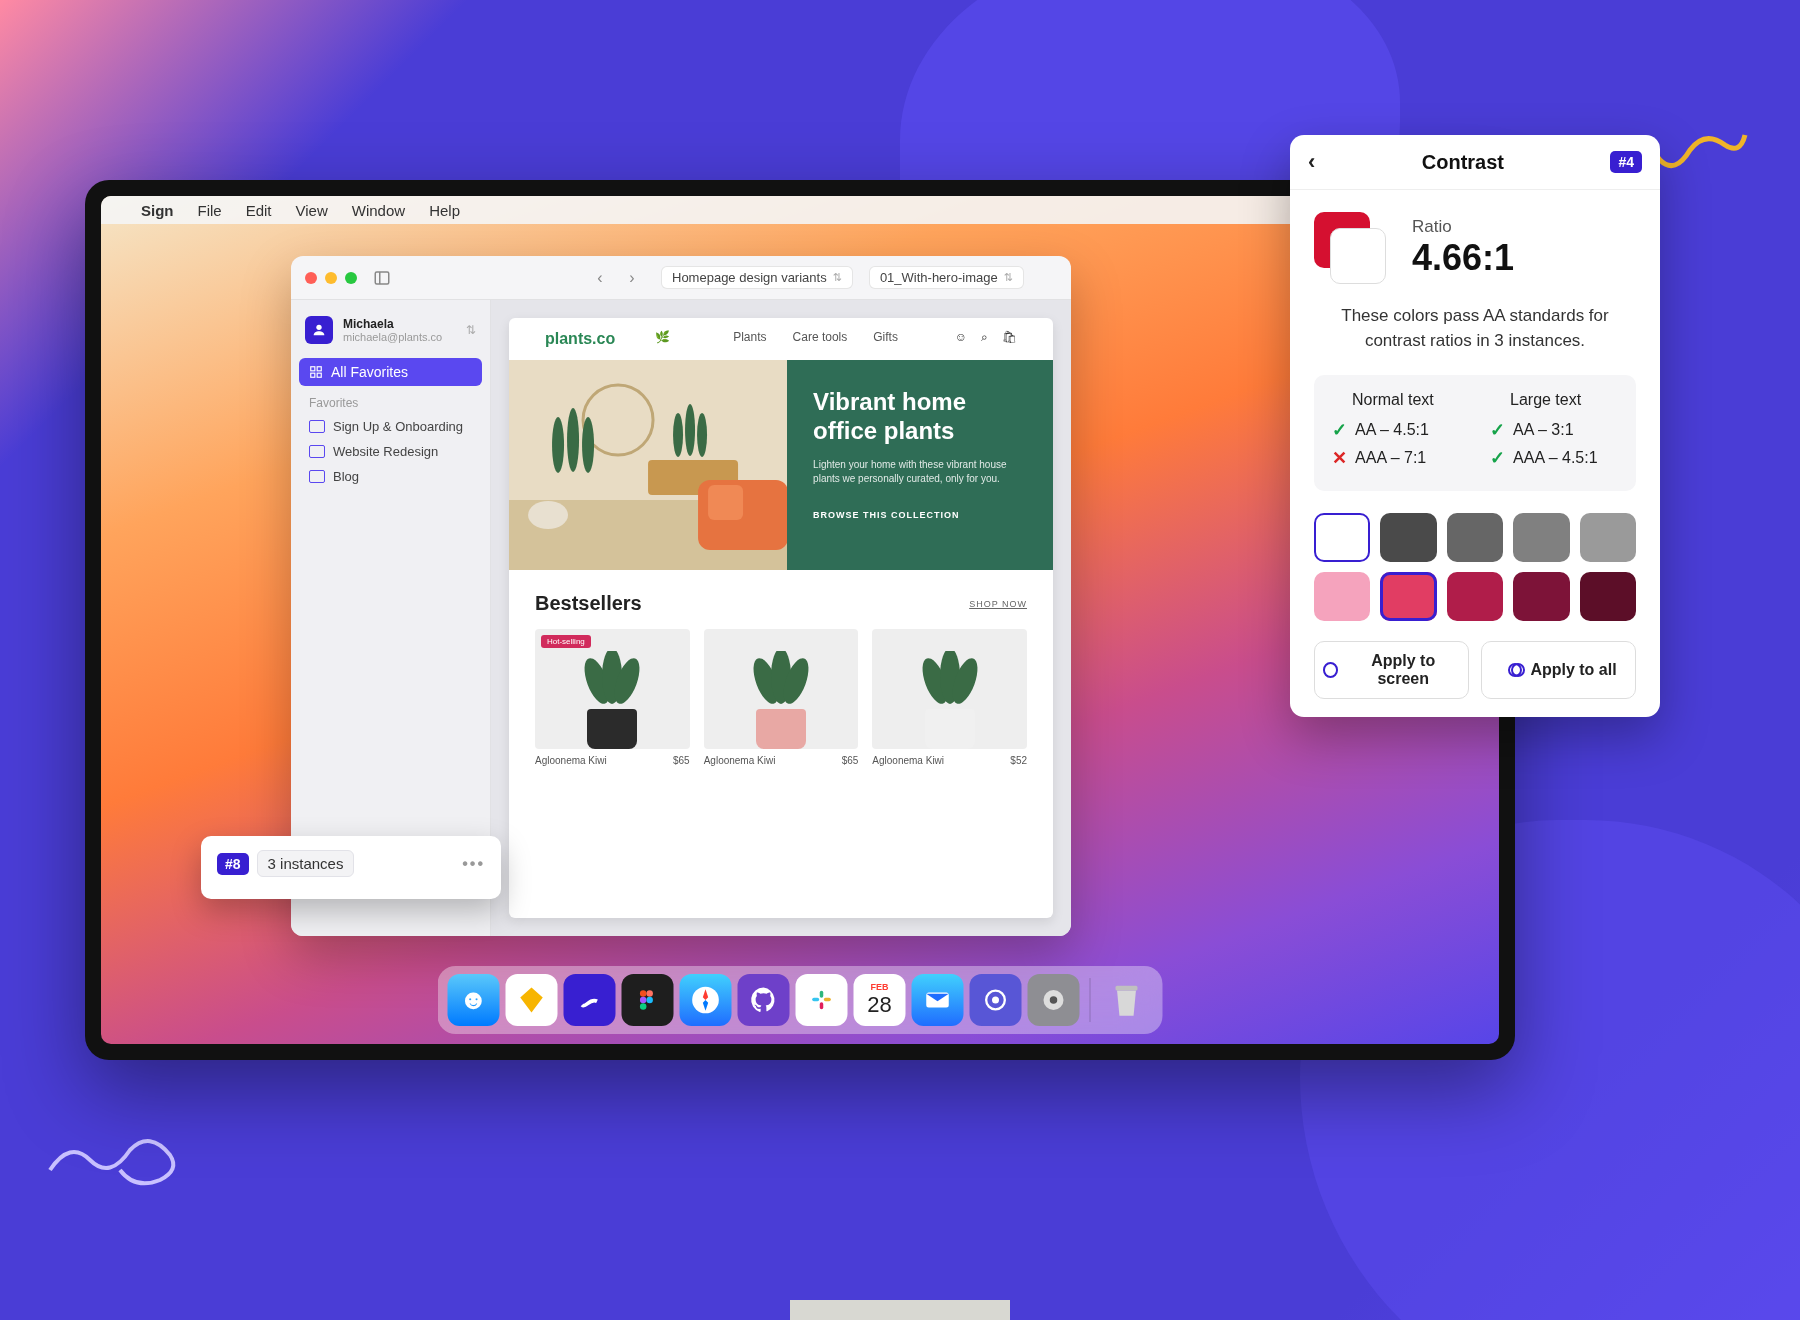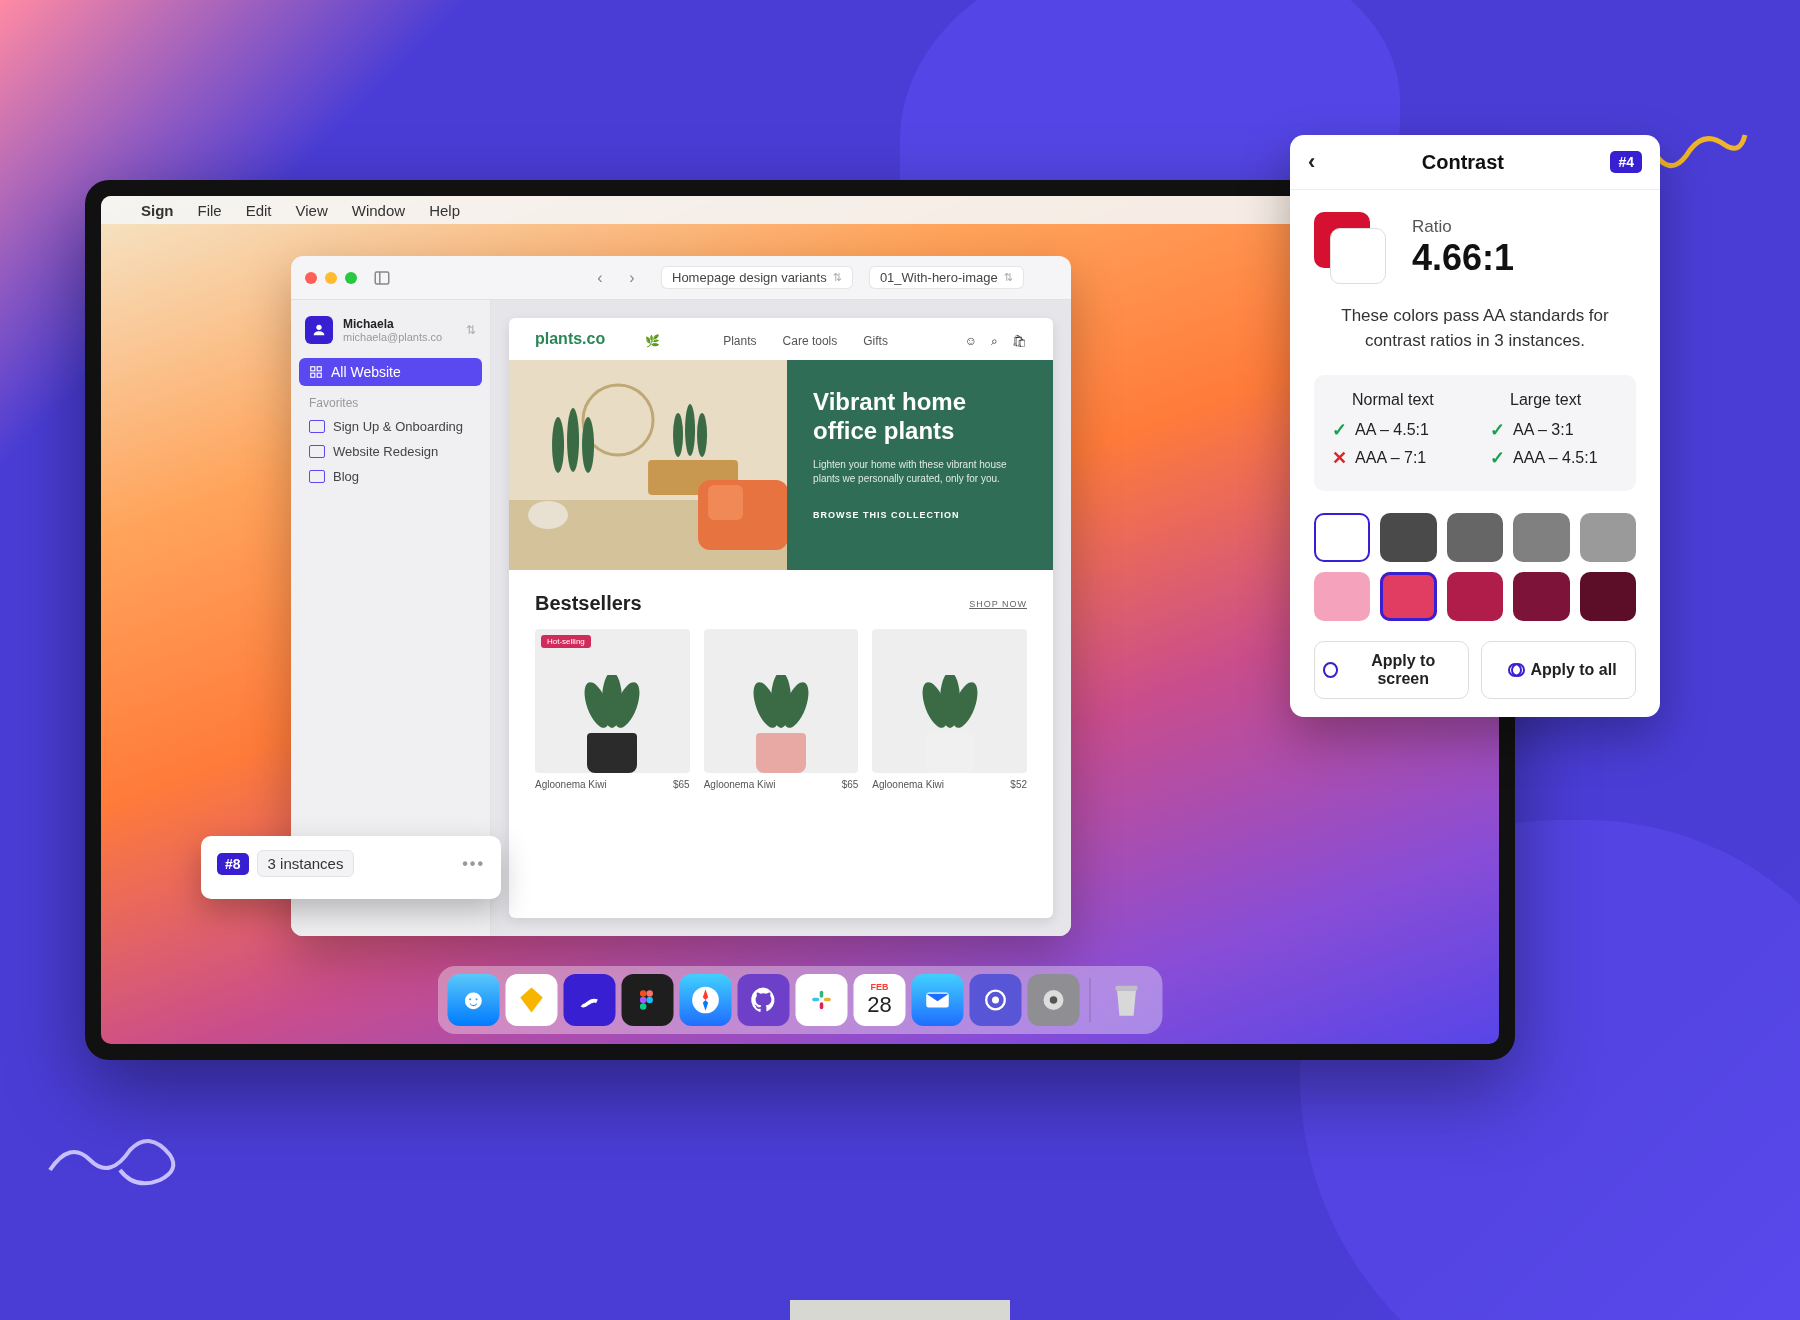--- a/index.html
+++ b/index.html
@@ -44,37 +44,37 @@
 .profile .chev { color:#aaa; font-size:12px; }
 .side-section { margin-top:8px; }
 .side-all { display:flex; align-items:center; gap:8px; background:#5a48f0; color:#fff; border-radius:6px; padding:6px 10px; font-size:14px; font-weight:500; }
 .side-label { font-size:12px; color:#999; padding:10px 10px 4px; }
 .side-item { display:flex; align-items:center; gap:8px; padding:5px 10px; font-size:13px; color:#5a48f0; }
 .side-item .folder { width:16px; height:13px; border:1.5px solid #5a48f0; border-radius:2px; position:relative; }
 .side-item .txt { color:#444; }
 
 .canvas { flex:1; background:#e5e5ea; padding: 18px; overflow:hidden; }
 .artboard { background:#fff; border-radius:6px; box-shadow: 0 4px 12px rgba(0,0,0,.1); width:100%; height:100%; overflow:hidden; }
-.site-header { display:flex; align-items:flex-end; padding: 12px 26px; gap: 40px; font-size:12px; }
+.site-header { display:flex; align-items:flex-start; padding: 12px 36px; gap: 40px; font-size:12px; }
 .site-logo { font-weight:700; color:#2a8755; font-size:16px; }
 .site-nav { display:flex; gap:26px; color:#555; margin-left:23px; }
 .site-icons { margin-left:auto; display:flex; gap:14px; color:#333; }
 .hero { display:flex; height: 210px; }
 .hero-img { flex: 1.3; background: linear-gradient(100deg, #e8dcc4 0%, #d4c29a 45%, #e67340 100%); position:relative; overflow:hidden; }
 .hero-text { flex:1; background:#2f6d56; color:#fff; padding: 28px 26px; }
 .hero-text h2 { font-size:24px; font-weight:700; line-height:1.2; margin-bottom:12px; }
 .hero-text .sub { font-size:10px; opacity:.85; line-height:1.4; margin-bottom:24px; }
 .hero-text .cta { font-size:9px; letter-spacing:1px; text-transform:uppercase; font-weight:600; }
 .bestsellers { padding: 22px 26px; }
 .bs-head { display:flex; align-items:center; justify-content:space-between; margin-bottom:14px; }
 .bs-head h3 { font-size:20px; font-weight:700; color:#222; }
 .bs-head .shop { font-size:9px; letter-spacing:1px; color:#666; text-decoration:underline; }
 .bs-grid { display:flex; gap:14px; }
 .bs-item { flex:1; }
-.bs-img { width:100%; height:144px; background:#eee; border-radius:4px; position:relative; display:flex; align-items:flex-end; justify-content:center; overflow:hidden; }
+.bs-img { width:100%; height:120px; background:#eee; border-radius:4px; position:relative; display:flex; align-items:flex-end; justify-content:center; overflow:hidden; }
 .bs-img .pot { width:50px; height:40px; border-radius: 4px 4px 8px 8px; position:relative; }
 .bs-img .plant-leaf { position:absolute; bottom:38px; }
 .badge-hot { position:absolute; top:6px; left:6px; background:#d12b5c; color:#fff; font-size:8px; padding:2px 6px; border-radius:3px; }
 .bs-meta { display:flex; justify-content:space-between; font-size:10px; color:#555; margin-top:6px; }
 
 
 .issue-card { position:absolute; left: 100px; top: 640px; width: 300px; background:#fff; border-radius:10px; padding:14px 16px; box-shadow: 0 12px 30px rgba(0,0,0,.25); }
 .issue-head { display:flex; align-items:center; gap:8px; margin-bottom:8px; }
 .issue-badge { background:#381fd1; color:#fff; font-weight:700; font-size:14px; padding:3px 8px; border-radius:5px; }
 .issue-count { background:#f3f3f5; border:1px solid #e2e2e8; padding:4px 10px; border-radius:6px; font-size:15px; color:#333; }
@@ -190,21 +190,21 @@
             <span class="chev">⇅</span>
           </div>
           <div class="side-section">
             <div class="side-all">
               <svg width="14" height="14" viewBox="0 0 24 24" fill="none" stroke="#fff" stroke-width="2">
                   <rect x="3" y="3" width="7" height="7"></rect>
                   <rect x="14" y="3" width="7" height="7"></rect>
                   <rect x="3" y="14" width="7" height="7"></rect>
                   <rect x="14" y="14" width="7" height="7"></rect>
                 </svg>
-              <span>All Website</span>
+              <span>All Favorites</span>
             </div>
             <div class="side-label">Favorites</div>
             <div class="side-item">
               <span class="folder"></span>
               <span class="txt">Sign Up &amp; Onboarding</span>
             </div>
             <div class="side-item">
               <span class="folder"></span>
               <span class="txt">Website Redesign</span>
             </div>

